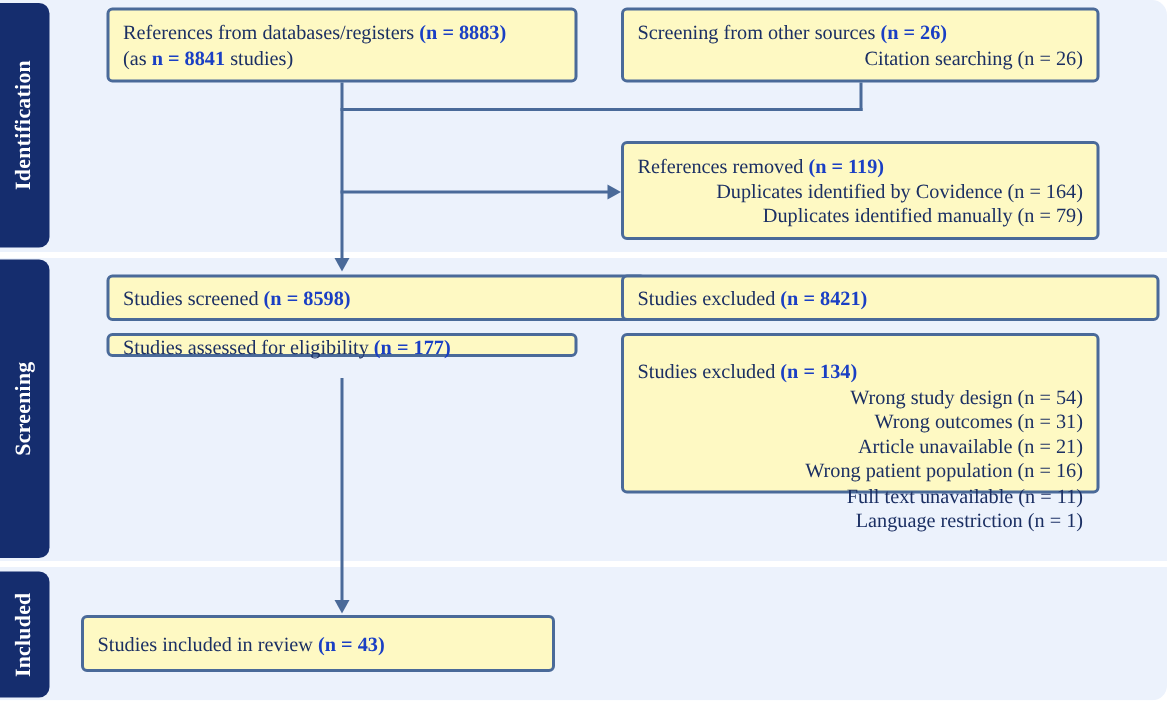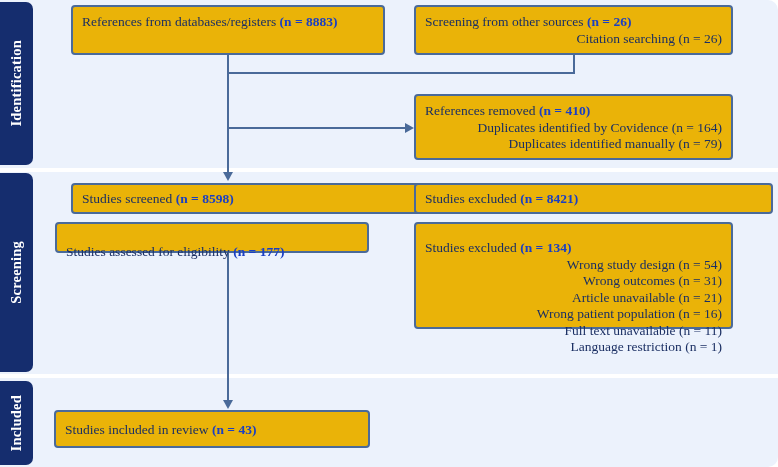--- a/index.html
+++ b/index.html
@@ -47,21 +47,21 @@
     letter-spacing: 0.2px;
     white-space: nowrap;
   }
   .stage.ident  { top: 2px;   height: 163px; }
   .stage.screen { top: 173px; height: 199px; }
   .stage.incl   { top: 381px; height: 84px;  }
 
   
   .box {
     position: absolute;
-    background: #eab308;
+    background: #fef9c3;
     border: 2px solid #4a6a99;
     border-radius: 4px;
     box-sizing: border-box;
     color: #1b2f63;
     font-size: 13.5px;
     line-height: 16.5px;
     padding: 7px 9px;
   }
   .box .ln { white-space: nowrap; }
   .box .ln.ind { padding-left: 22px; text-align: right; }
@@ -115,38 +115,39 @@
   <div class="ln-v" style="left:573px; top:55px; height:19px;"></div>
 
   <div class="ln-h" style="left:227px; top:127px; width:180px;"></div>
   <div class="arrow-right" style="left:405px; top:122.5px;"></div>
 
   <div class="ln-v" style="left:227px; top:252px; height:150px;"></div>
   <div class="arrow-down" style="left:222.5px; top:400px;"></div>
 
   <div class="box" style="left:71px; top:5px; width:314px; height:50px;">
     <div class="ln"><span>References from databases/registers </span><span class="bold-blue">(n = 8883)</span></div>
+    <div class="ln"><span>(as </span><span class="bold-blue">n = 8841</span><span> studies)</span></div>
   </div>
 
   <div class="box" style="left:414px; top:5px; width:319px; height:50px;">
     <div class="ln"><span>Screening from other sources </span><span class="bold-blue">(n = 26)</span></div>
     <div class="ln ind">Citation searching (n = 26)</div>
   </div>
 
   <div class="box" style="left:414px; top:94px; width:319px; height:66px;">
-    <div class="ln"><span>References removed </span><span class="bold-blue">(n = 410)</span></div>
+    <div class="ln"><span>References removed </span><span class="bold-blue">(n = 119)</span></div>
     <div class="ln ind">Duplicates identified by Covidence (n = 164)</div>
     <div class="ln ind">Duplicates identified manually (n = 79)</div>
   </div>
 
   <div class="box" style="left:71px; top:183px; width:360px; height:31px; padding-top:6px;">
     <div class="ln"><span>Studies screened </span><span class="bold-blue">(n = 8598)</span></div>
   </div>
 
-  <div class="box" style="left:55px; top:222px; width:314px; height:16px; padding-top:20px;">
+  <div class="box" style="left:71px; top:222px; width:314px; height:16px; padding-top:0;">
     <div class="ln"><span>Studies assessed for eligibility </span><span class="bold-blue">(n = 177)</span></div>
   </div>
 
   <div class="box" style="left:414px; top:183px; width:359px; height:31px; padding-top:6px;">
     <div class="ln"><span>Studies excluded </span><span class="bold-blue">(n = 8421)</span></div>
   </div>
 
   <div class="box" style="left:414px; top:222px; width:319px; height:107px; padding-top:16px;">
     <div class="ln"><span>Studies excluded </span><span class="bold-blue">(n = 134)</span></div>
     <div class="ln ind">Wrong study design (n = 54)</div>

